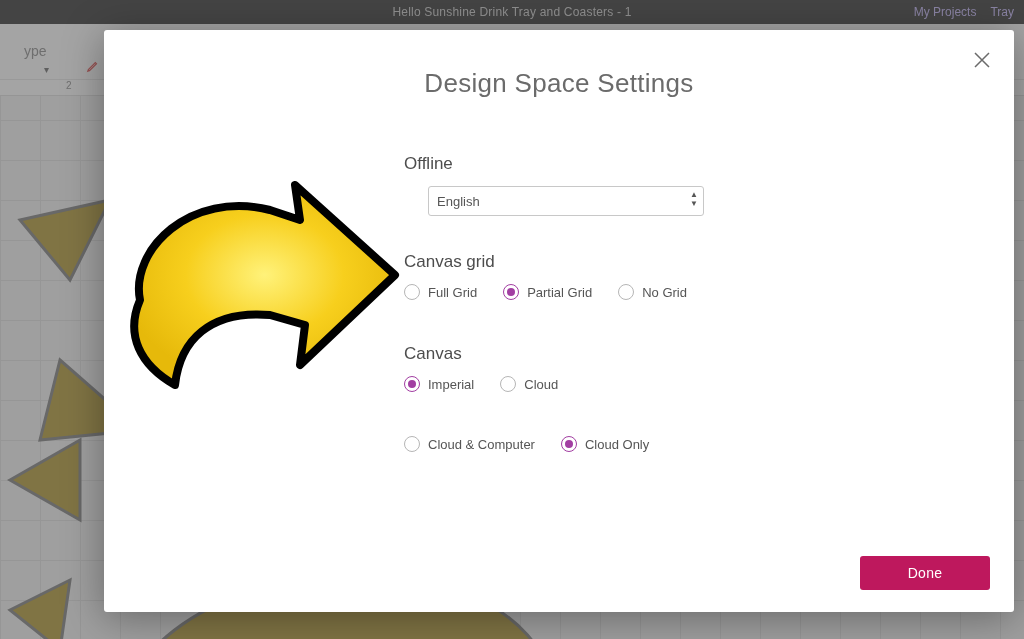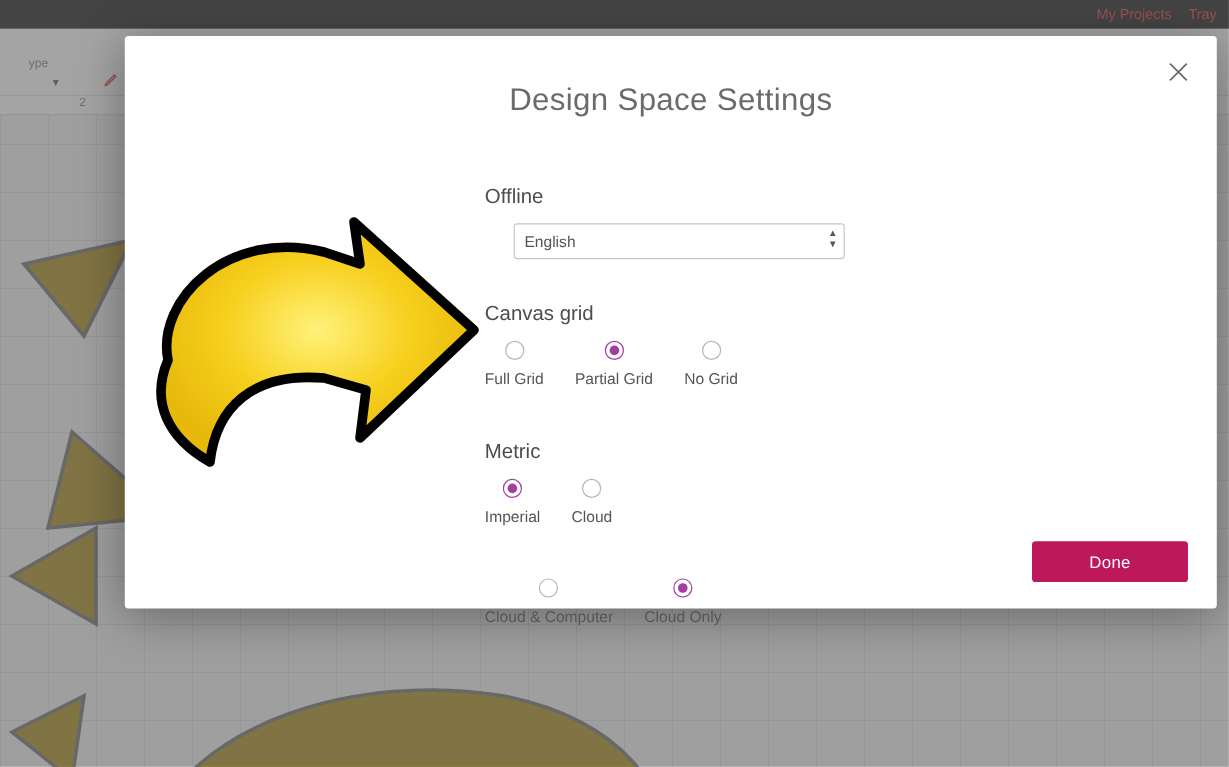--- a/index.html
+++ b/index.html
@@ -5,28 +5,28 @@
   * { box-sizing: border-box; margin: 0; padding: 0; font-family: -apple-system, BlinkMacSystemFont, "Segoe UI", Helvetica, Arial, sans-serif; }
   html, body { width: 1024px; height: 639px; overflow: hidden; background: #fff; }
 
   
   .app-top {
     position: absolute; top: 0; left: 0; right: 0; height: 24px;
     background: #2a2a2a; color: #bdbdbd; font-size: 12px;
     display: flex; align-items: center; justify-content: center;
   }
   .app-top .title { color: #cfcfcf; font-size: 12px; letter-spacing: .2px; }
-  .app-top .right { position: absolute; right: 10px; display: flex; gap: 14px; color: #ef4444; font-size: 12px; }
+  .app-top .right { position: absolute; right: 10px; display: flex; gap: 14px; color: #c4b5fd; font-size: 12px; }
   .app-top .right span { cursor: pointer; }
 
   .app-toolbar {
     position: absolute; top: 24px; left: 0; right: 0; height: 56px;
     background: #fff; border-bottom: 1px solid #e6e6e6; color: #666; font-size: 11px;
   }
-  .app-toolbar .lbl { position: absolute; bottom: 20px; font-size: 10px; color: #888; }
+  .app-toolbar .lbl { position: absolute; bottom: 20px; font-size: 14px; color: #888; }
   .app-toolbar .lbl.type { left: 24px; }
   .app-toolbar .lbl.fi { left: 112px; }
   .app-toolbar .dd { position: absolute; bottom: 4px; font-size: 10px; color: #666; display:flex; align-items:center; gap:4px;}
   .app-toolbar .dd.t1 { left: 44px; }
   .app-toolbar .pen { position: absolute; bottom: 6px; left: 86px; width: 14px; height: 14px; }
 
   .canvas-bg {
     position: absolute; top: 80px; left: 0; right: 0; bottom: 0;
     background-color: #f4f4f4;
     background-image:
@@ -38,21 +38,21 @@
   .ruler-top .num { position:absolute; top:0; font-size:10px; color:#888; }
   .shapes { position:absolute; top:100px; left:0; width:600px; height:540px; }
 
   
   .dim {
     position: absolute; inset: 0; background: rgba(90,90,90,0.55);
   }
 
   
   .modal {
-    position: absolute; top: 30px; left: 104px; width: 910px; height: 477px;
+    position: absolute; top: 30px; left: 104px; width: 910px; height: 582px;
     background: #fff; border-radius: 3px; box-shadow: 0 6px 40px rgba(0,0,0,0.35);
   }
   .modal .close {
     position: absolute; top: 18px; right: 20px; width: 24px; height: 24px;
     cursor: pointer; color: #6b6b6b;
   }
   .modal h1.title {
     text-align: center; font-weight: 300; font-size: 26px; color: #6b6b6b;
     margin-top: 38px; letter-spacing: .3px;
   }
@@ -70,21 +70,21 @@
     padding: 0 8px; font-size: 13px; color: #555; background: #fff;
     appearance: none; -webkit-appearance: none;
   }
   .select-wrap .arrows {
     position: absolute; right: 6px; top: 4px; font-size: 8px; line-height: 9px; color: #555; pointer-events:none;
   }
   .radio-row {
     display: flex; gap: 26px; margin-bottom: 44px; flex-wrap: wrap;
   }
   .radio-item {
-    display: flex; align-items: center; gap: 8px; font-size: 13px; color: #555; cursor: pointer; flex-direction: column;
+    display: flex; align-items: center; gap: 8px; font-size: 13px; color: #555; cursor: pointer;
   }
   .radio-circle {
     width: 16px; height: 16px; border-radius: 50%; border: 1.5px solid #b6b6b6;
     display: flex; align-items: center; justify-content: center; flex: 0 0 16px;
     background:#fff;
   }
   .radio-item.selected .radio-circle { border-color: #a23ea2; }
   .radio-item.selected .radio-circle::after {
     content: ""; width: 8px; height: 8px; border-radius: 50%; background: #a23ea2;
   }
@@ -99,20 +99,21 @@
   
   .arrow-annot {
     position: absolute; top: 180px; left: 120px; width: 280px; height: 220px;
     pointer-events: none;
   }
 </style>
 </head>
 <body>
 
 <div class="app-top">
+  <span class="title">Hello Sunshine Drink Tray and Coasters - 1</span>
   <div class="right">
     <span>My Projects</span>
     <span>Tray</span>
   </div>
 </div>
 
 <div class="app-toolbar">
   <span class="lbl type">ype</span>
   <span class="lbl fi">Fi</span>
   <span class="dd t1">▾</span>
@@ -166,21 +167,21 @@
       <div class="radio-item selected">
         <span class="radio-circle"></span>
         <span>Partial Grid</span>
       </div>
       <div class="radio-item">
         <span class="radio-circle"></span>
         <span>No Grid</span>
       </div>
     </div>
 
-    <div class="section-label">Metric</div>
+    <div class="section-label">Canvas</div>
     <div class="radio-row">
       <div class="radio-item selected">
         <span class="radio-circle"></span>
         <span>Imperial</span>
       </div>
       <div class="radio-item">
         <span class="radio-circle"></span>
         <span>Cloud</span>
       </div>
     </div>

